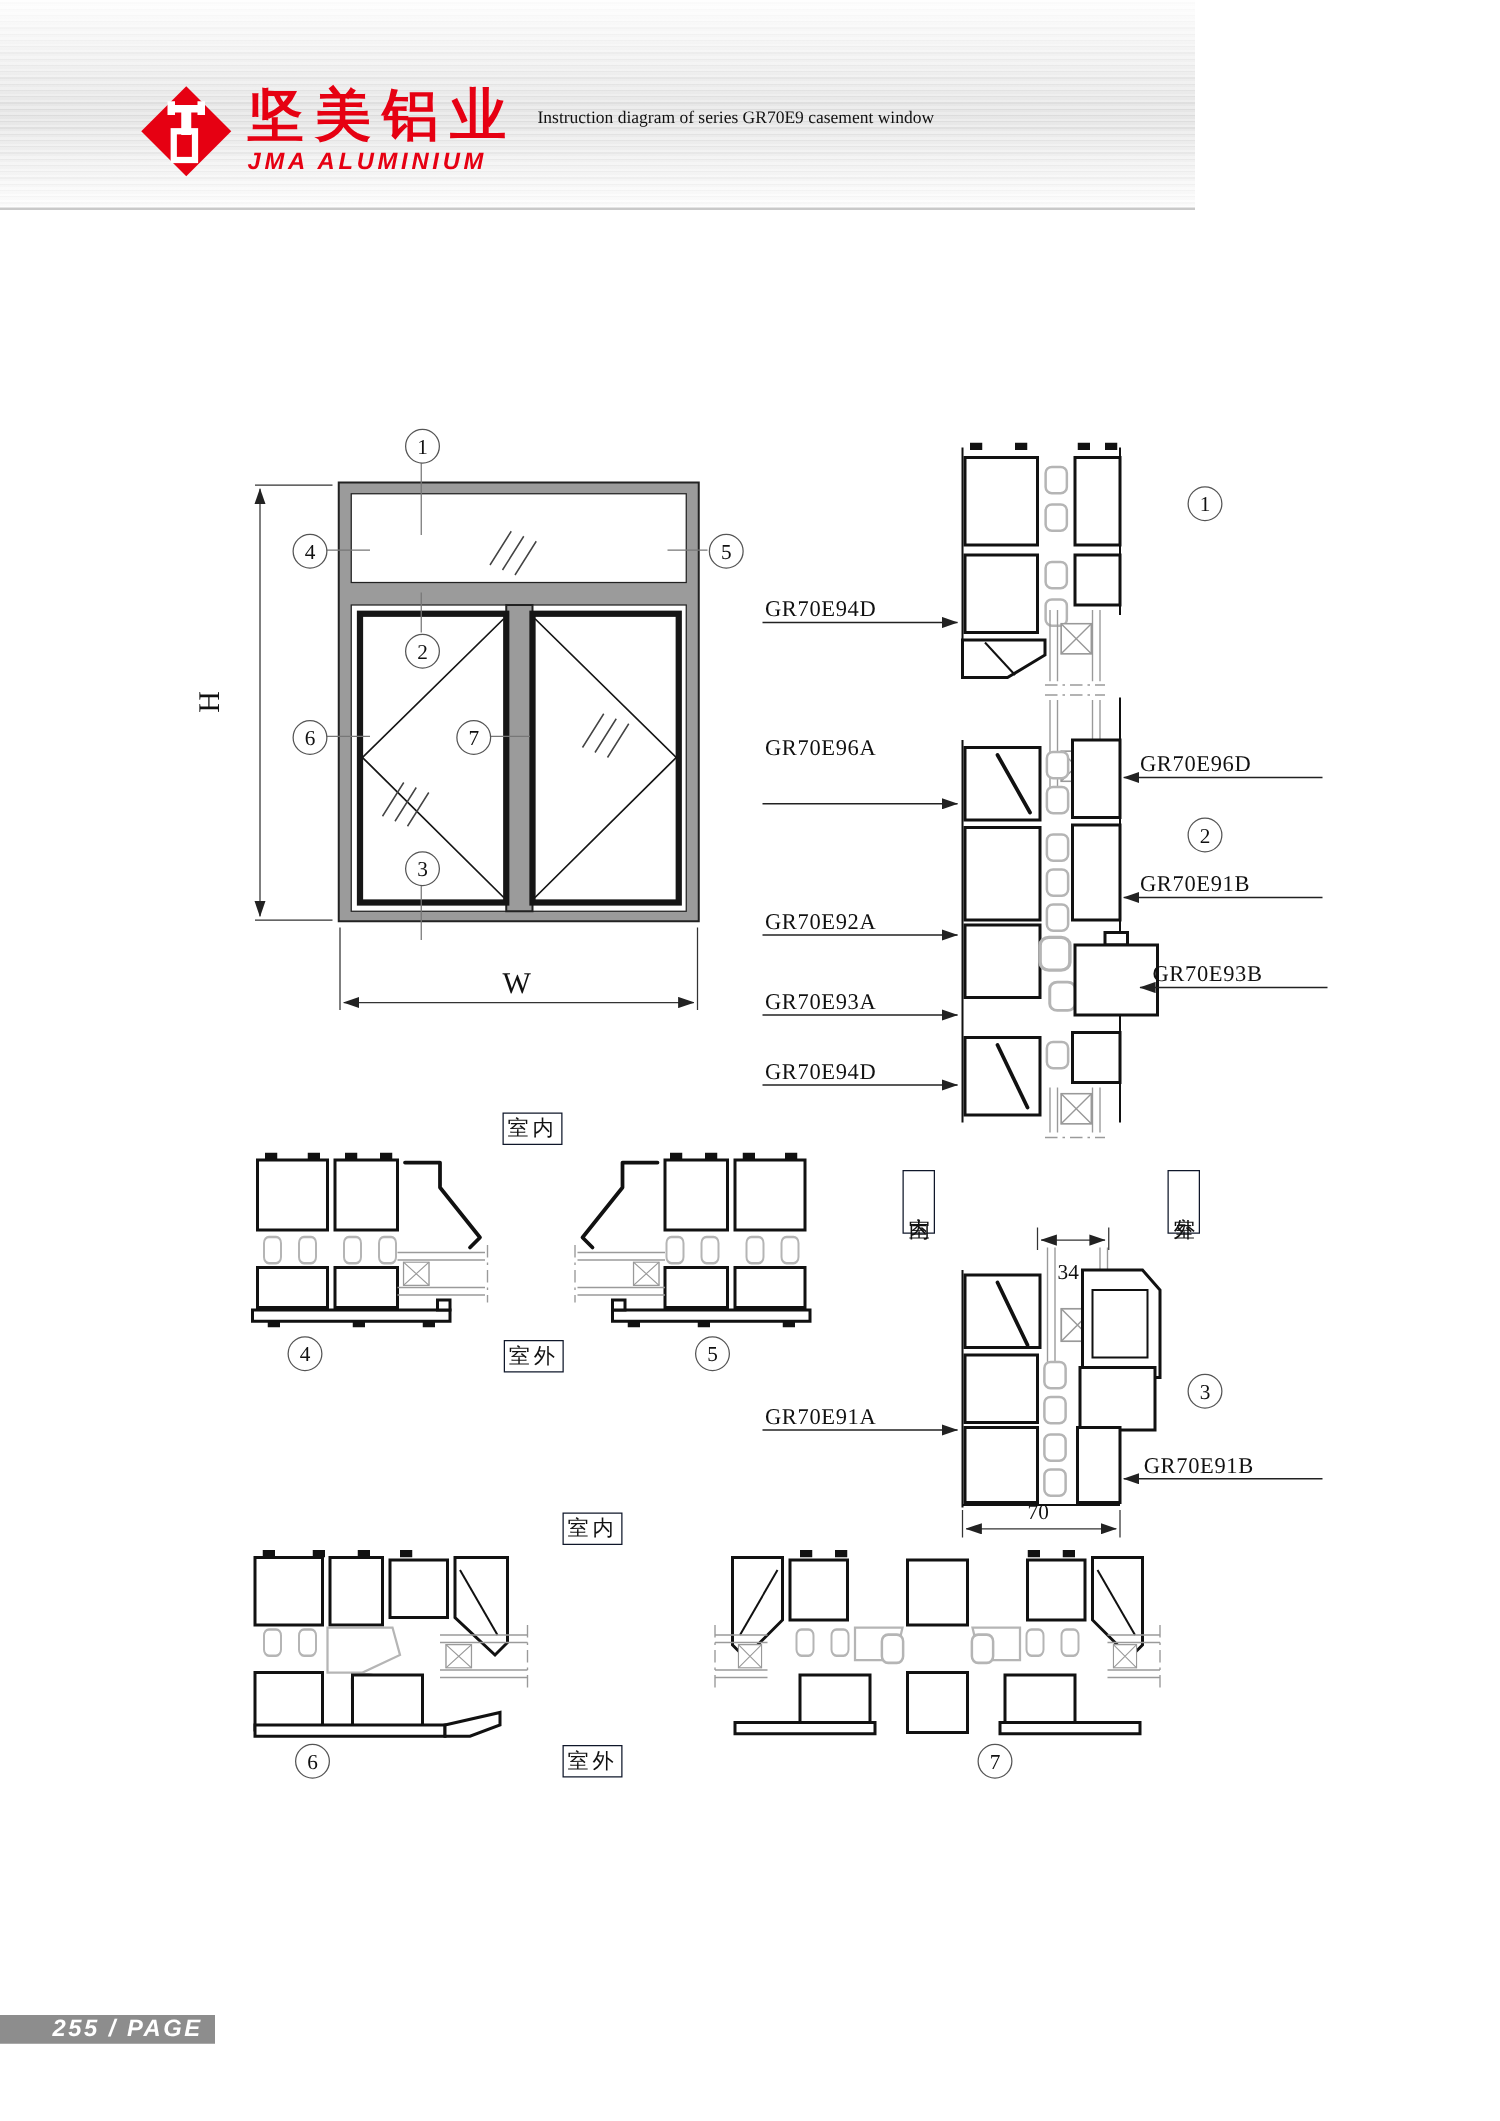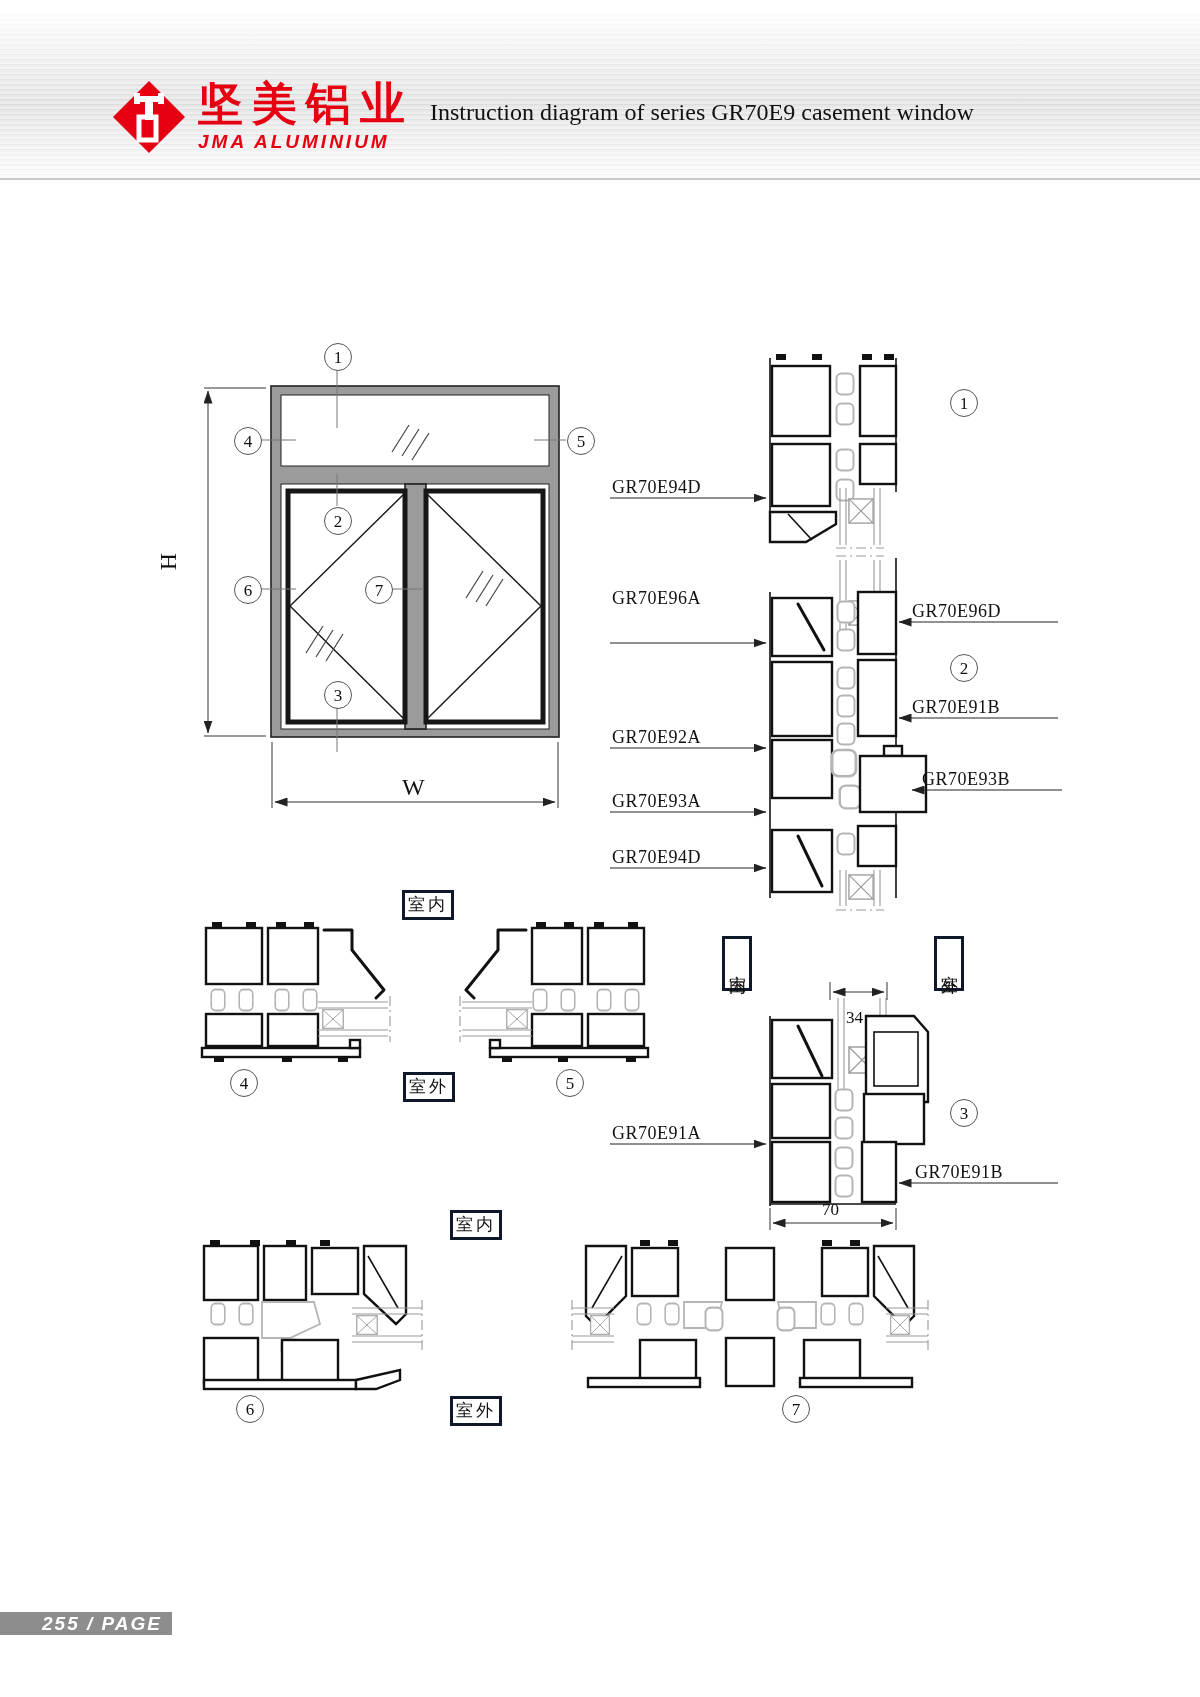--- a/index.html
+++ b/index.html
@@ -1,38 +1,38 @@
 <!DOCTYPE html>
 <html><head>
 <meta charset="utf-8">
 <style>
   html,body{margin:0;padding:0;background:#fff;}
   .page{position:relative;width:1200px;height:1697px;background:#fff;overflow:hidden;
         font-family:"Liberation Serif",serif;color:#111;}
   
-  .header{position:absolute;left:0;top:0;width:1200px;height:166px;
+  .header{position:absolute;left:0;top:0;width:956px;height:166px;
     background:
       linear-gradient(180deg,rgba(255,255,255,.85),rgba(190,190,190,.25) 55%,rgba(255,255,255,.7)),
       repeating-linear-gradient(180deg,#fbfbfb 0 2px,#e6e6e6 2px 3px,#f3f3f3 3px 5px);
-    border-bottom:2px solid #c9c9c9;margin-top:12px;}
+    border-bottom:2px solid #c9c9c9;}
   .logo{position:absolute;left:112px;top:68px;display:flex;align-items:flex-start;gap:12px;}
   .logo-texts{display:flex;flex-direction:column;}
   .logo-cn{font-family:"Liberation Sans",sans-serif;font-weight:bold;font-size:45px;line-height:48px;
            color:#e60012;letter-spacing:9px;white-space:nowrap;}
   .logo-en{font-family:"Liberation Sans",sans-serif;font-weight:bold;font-style:italic;font-size:19px;
            color:#e60012;letter-spacing:3px;margin-top:3px;}
   .titles{position:absolute;left:430px;top:84px;}
   .title-cn{font-size:29px;font-weight:bold;letter-spacing:1px;}
-  .title-en{font-size:24px;margin-top:3px;}
+  .title-en{font-size:14px;margin-top:3px;}
   
   .plabel{position:absolute;font-size:18px;letter-spacing:.5px;white-space:nowrap;}
   .circ{position:absolute;width:26px;height:26px;border:1.4px solid #555;border-radius:50%;
         background:#fff;display:flex;align-items:center;justify-content:center;
         font-size:17px;line-height:1;}
-  .roombox{position:absolute;border:3px solid #0f172a;background:#fff;text-align:center;
+  .roombox{position:absolute;border:1px solid #0f172a;background:#fff;text-align:center;
            font-size:17px;}
   .rh{width:46px;height:24px;line-height:24px;letter-spacing:3px;}
   .rv{width:24px;height:48px;writing-mode:vertical-rl;text-orientation:upright;
       line-height:24px;letter-spacing:2px;padding-top:1px;}
   .dimtext{position:absolute;font-size:17px;}
   .bigdim{position:absolute;font-size:24px;}
   .rot{transform:rotate(-90deg);}
   .art{position:absolute;left:0;top:0;}
   
   .k{stroke:#111;stroke-width:1.6;fill:none}

